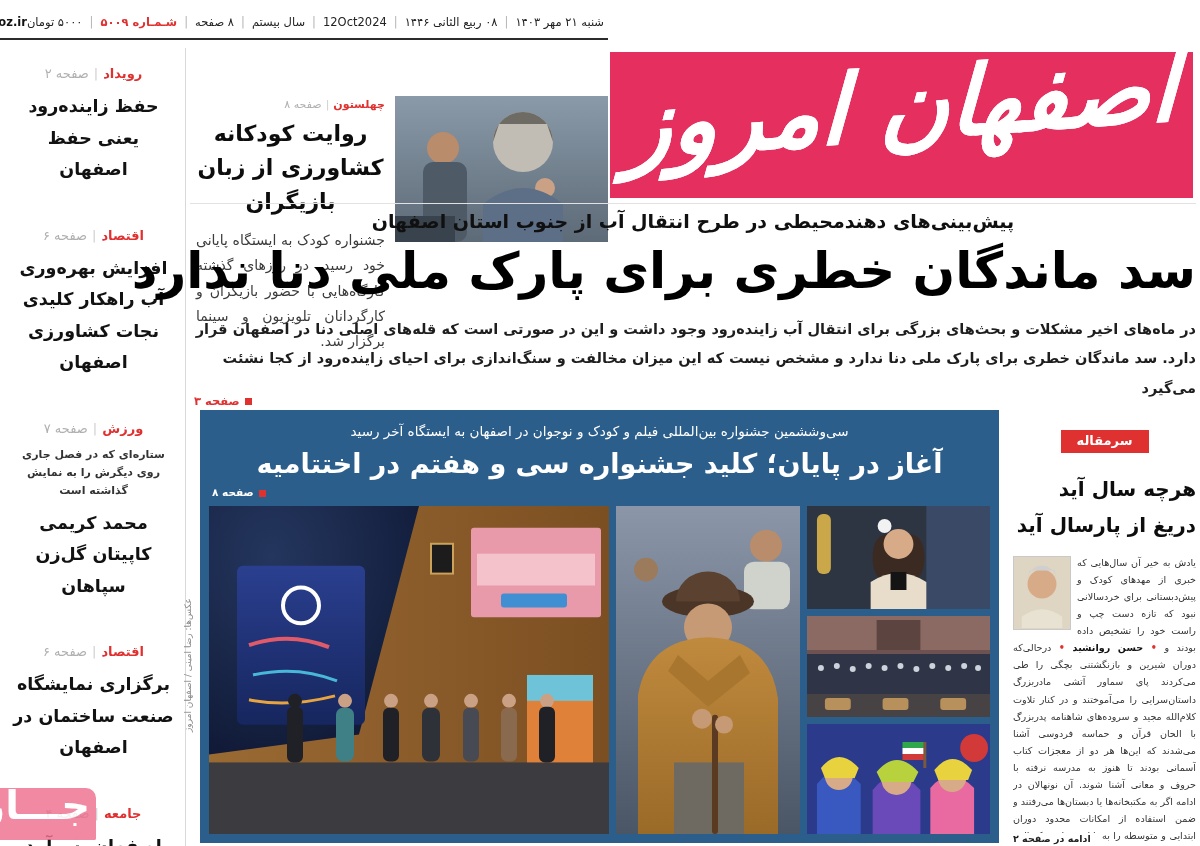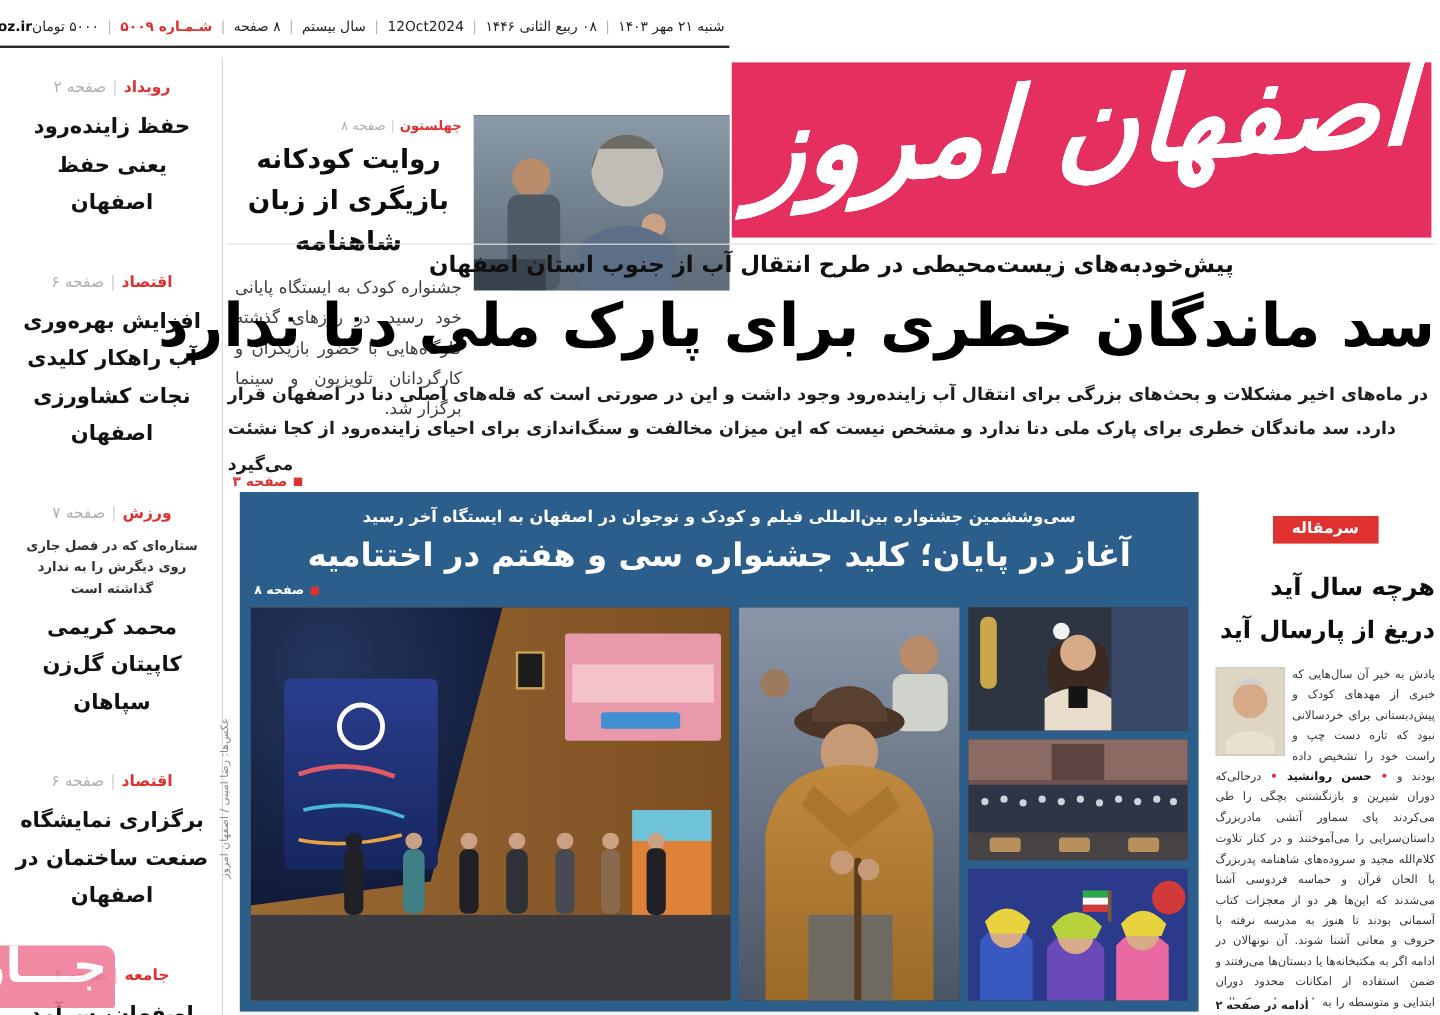--- a/index.html
+++ b/index.html
@@ -56,27 +56,27 @@
   .ta-body { margin-top:9px; font-size:14px; color:#3c3c3c; line-height:1.8; text-align:justify; }
 
   .rule-h { position:absolute; left:190px; top:203px; width:1006px; border-top:1px solid #e2e2e2; }
 
   
   .leadart { position:absolute; left:190px; top:210px; width:1006px; height:198px; text-align:center; }
   .la-kicker { font-size:19px; font-weight:bold; color:#101010; }
   .la-headline { margin-top:8px; font-size:50px; font-weight:bold; color:#000;
                  letter-spacing:-2px; white-space:nowrap; line-height:1.25; cursor:pointer; }
   .la-lede { margin:12px auto 0; width:100%; font-size:14.5px; font-weight:bold; color:#1e1e1e;
-             line-height:2.05; text-align:left; }
+             line-height:2.05; text-align:right; }
   .la-page { position:absolute; left:4px; bottom:0; font-size:11.5px; font-weight:bold; color:#e03131; }
   .sq-red { display:inline-block; width:7px; height:7px; background:#e03131; margin-left:5px; vertical-align:middle; }
 
   
   .festival { position:absolute; left:200px; top:410px; width:799px; height:433px; background:#2c5e8b; }
-  .fe-kicker { padding-top:13px; text-align:center; color:#fff; font-size:13.5px; font-weight:bold; }
+  .fe-kicker { padding-top:13px; text-align:center; color:#fff; font-size:13.5px; font-weight:normal; }
   .fe-headline { margin-top:9px; text-align:center; color:#fff; font-size:27px; font-weight:bold;
                  letter-spacing:-1px; cursor:pointer; }
   .fe-page { position:absolute; left:12px; top:76px; font-size:10.5px; font-weight:bold; color:#fff; }
   .fe-photos { position:absolute; left:9px; right:9px; top:96px; bottom:9px; display:flex; gap:7px; direction:ltr; }
   .ph { position:relative; overflow:hidden; background:#444; }
   .ph-stage { flex:0 0 400px; }
   .ph-man { flex:0 0 184px; }
   .ph-stack { flex:1; display:flex; flex-direction:column; gap:7px; }
   .ph-girl { flex:0 0 103px; }
   .ph-hall { flex:0 0 101px; }
@@ -137,21 +137,21 @@
       <div class="sb-kicker">
         <span class="sec">اقتصاد</span><span class="pg">صفحه ۶</span>
       </div>
       <div class="sb-headline">افزایش بهره‌وری آب راهکار کلیدی نجات کشاورزی اصفهان</div>
     </div>
 
     <div class="sb-item">
       <div class="sb-kicker">
         <span class="sec">ورزش</span><span class="pg">صفحه ۷</span>
       </div>
-      <div class="sb-lead">ستاره‌ای که در فصل جاری روی دیگرش را به ندارد گذاشته است</div>
+      <div class="sb-lead">ستاره‌ای که در فصل جاری روی دیگرش را به نمایش گذاشته است</div>
       <div class="sb-headline">محمد کریمی کاپیتان گل‌زن سپاهان</div>
     </div>
 
     <div class="sb-item">
       <div class="sb-kicker">
         <span class="sec">اقتصاد</span><span class="pg">صفحه ۶</span>
       </div>
       <div class="sb-headline">برگزاری نمایشگاه صنعت ساختمان در اصفهان</div>
     </div>
 
@@ -184,29 +184,29 @@
         <circle cx="128" cy="46" r="30" fill="#c2bdb4"></circle>
         <path d="M98 46 a30 30 0 0 1 60 0 l-6 -18 h-48 z" fill="#6e6a64"></path>
         <path d="M88 146 V108 q40 -32 80 0 v38 z" fill="#5c6f86"></path>
         <rect x="0" y="120" width="60" height="26" fill="#39434d"></rect>
       </svg>
     </div>
     <div class="ta-text">
       <div class="ta-kicker">
         <span class="sec">چهلستون</span><span class="pg">صفحه ۸</span>
       </div>
-      <div class="ta-headline">روایت کودکانه بازیگری از زبان شاهنامه</div>
+      <div class="ta-headline">روایت کودکانه کشاورزی از زبان بازیگران</div>
       <div class="ta-body">جشنواره کودک به ایستگاه پایانی خود رسید. در روزهای گذشته کارگاه‌هایی با حضور بازیگران و کارگردانان تلویزیون و سینما برگزار شد.</div>
     </div>
   </section>
 
   <div class="rule-h"></div>
 
   <section class="leadart">
-    <div class="la-kicker">پیش‌خودبه‌های زیست‌محیطی در طرح انتقال آب از جنوب استان اصفهان</div>
+    <div class="la-kicker">پیش‌بینی‌های دهند‌محیطی در طرح انتقال آب از جنوب استان اصفهان</div>
     <div class="la-headline">سد ماندگان خطری برای پارک ملی دنا ندارد</div>
     <div class="la-lede">در ماه‌های اخیر مشکلات و بحث‌های بزرگی برای انتقال آب زاینده‌رود وجود داشت و این در صورتی است که قله‌های اصلی دنا در اصفهان قرار دارد. سد ماندگان خطری برای پارک ملی دنا ندارد و مشخص نیست که این میزان مخالفت و سنگ‌اندازی برای احیای زاینده‌رود از کجا نشئت می‌گیرد</div>
     <div class="la-page">
       <span class="sq-red"></span><span>صفحه ۳</span>
     </div>
   </section>
 
   <section class="festival">
     <div class="fe-kicker">سی‌وششمین جشنواره بین‌المللی فیلم و کودک و نوجوان در اصفهان به ایستگاه آخر رسید</div>
     <div class="fe-headline">آغاز در پایان؛ کلید جشنواره سی و هفتم در اختتامیه</div>

